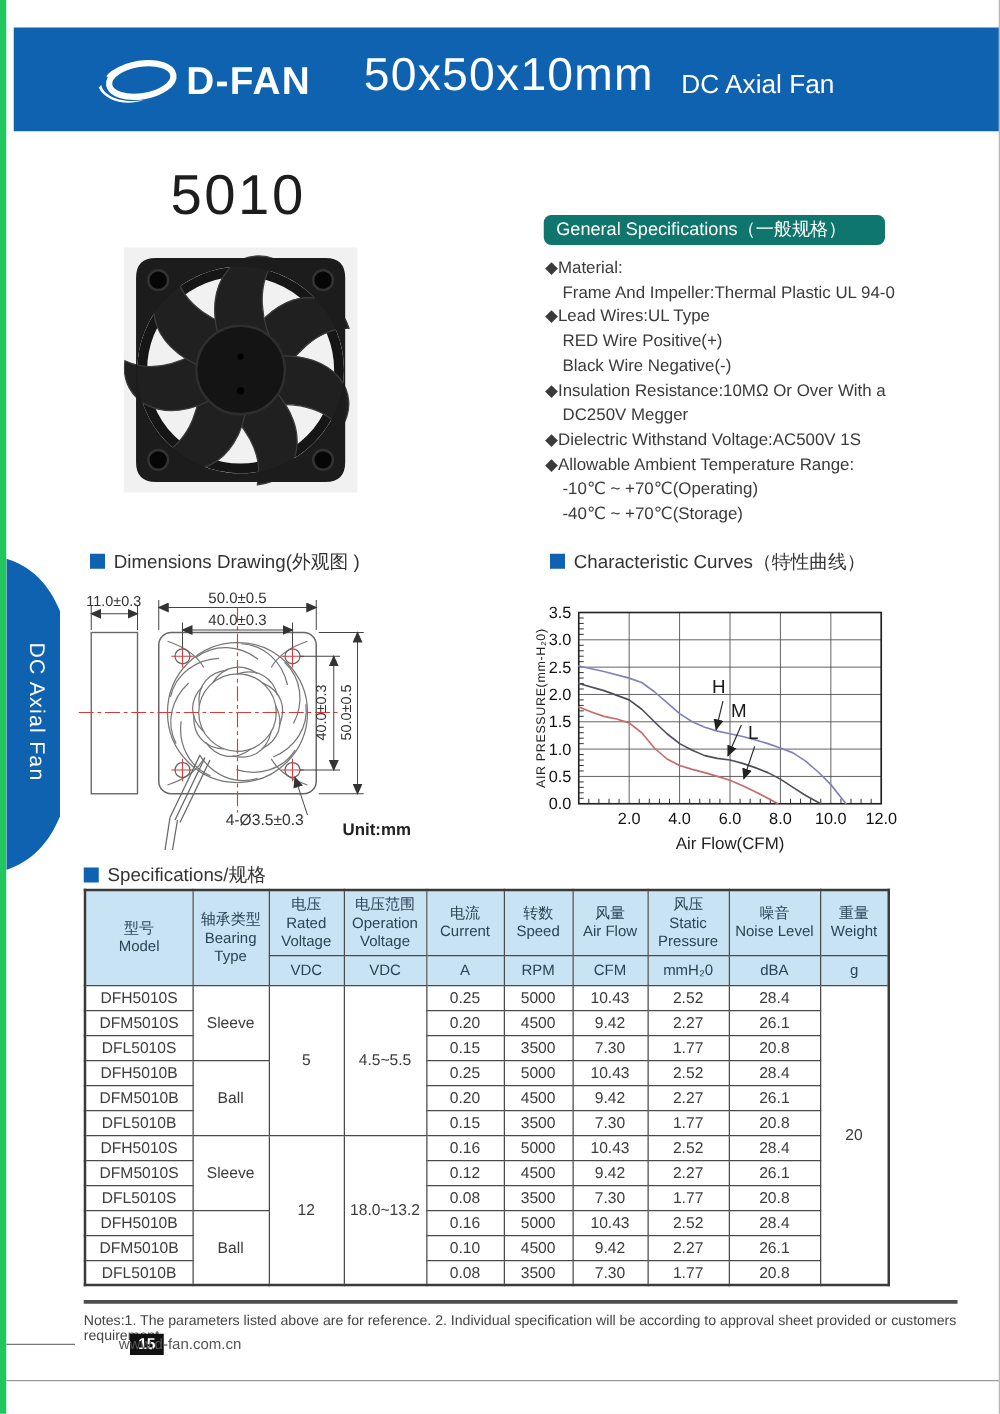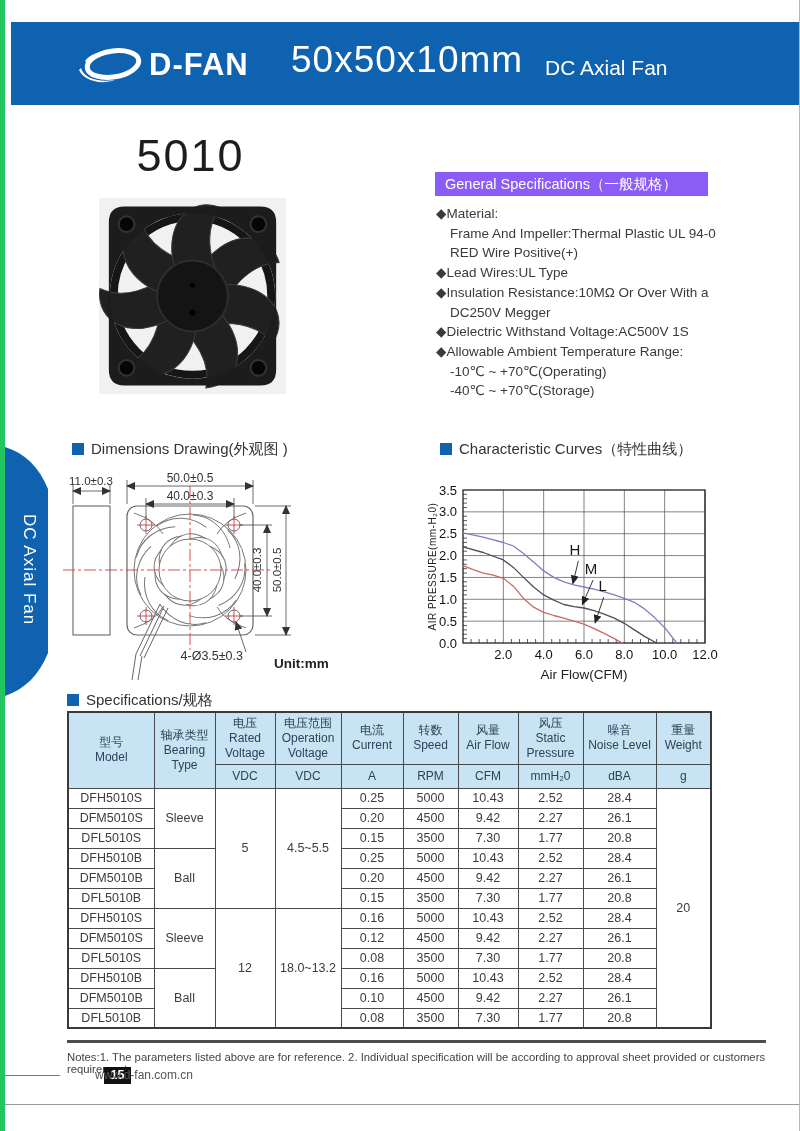--- a/index.html
+++ b/index.html
@@ -19,22 +19,22 @@
   .side-tab .tab-label { position:absolute; left:9px; top:0; width:30px; height:260px;
       color:#fff; font-size:17px; writing-mode:vertical-rl; text-orientation:sideways;
       display:flex; align-items:center; justify-content:center; letter-spacing:1px; }
 
   
   .model-heading { position:absolute; left:118px; top:130px; width:135px; text-align:center;
       font-size:45px; color:#1d1d1d; letter-spacing:2px; }
   .photo { position:absolute; left:94px; top:198px; width:187px; height:196px; background:#f1f1f1; }
 
   
-  .gs-header { position:absolute; left:430px; top:172px; width:273px; height:24px; background:#8b5cf6;
-      color:#fff; font-size:14.5px; line-height:24px; padding-left:10px; }
+  .gs-header { position:absolute; left:430px; top:172px; width:273px; height:24px; background:#0f766e;
+      color:#fff; font-size:14.5px; line-height:24px; padding-left:10px;border-radius:6px; }
   .gs-list { position:absolute; left:431px; top:204px; width:310px; font-size:13.5px; color:#3a3a3a; }
   .gs-list .spec-line { line-height:19.7px; padding-left:14px; }
   .gs-list .spec-line.b { padding-left:0; }
 
   
   .sec-title { position:absolute; font-size:15px; color:#333; font-weight:400; }
   .sec-title .sq { display:inline-block; width:12px; height:12px; background:#0e62b0; margin-right:7px;
       position:relative; top:1px; }
   #sec-dim   { left:67px;  top:440px; }
   #sec-curve { left:435px; top:440px; }
@@ -118,22 +118,23 @@
         <circle cx="28" cy="172" r="8"></circle>
           <circle cx="162" cy="172" r="8"></circle>
       </g>
     </svg>
   </div>
 
   <div class="gs-header">General Specifications（一般规格）</div>
   <div class="gs-list">
       <div class="spec-line b">◆Material:</div>
       <div class="spec-line">Frame And Impeller:Thermal Plastic UL 94-0</div>
+      <div class="spec-line b">◆Lead Wires:UL Type</div>
       <div class="spec-line">RED Wire Positive(+)</div>
-      <div class="spec-line b">◆Lead Wires:UL Type</div>
+      <div class="spec-line">Black Wire Negative(-)</div>
       <div class="spec-line b">◆Insulation Resistance:10MΩ Or Over With a</div>
       <div class="spec-line">DC250V Megger</div>
       <div class="spec-line b">◆Dielectric Withstand Voltage:AC500V 1S</div>
       <div class="spec-line b">◆Allowable Ambient Temperature Range:</div>
       <div class="spec-line">-10℃ ~ +70℃(Operating)</div>
       <div class="spec-line">-40℃ ~ +70℃(Storage)</div>
     </div>
 
   <div class="sec-title" id="sec-dim">
     <span class="sq"></span><span>Dimensions Drawing(外观图 )</span>

